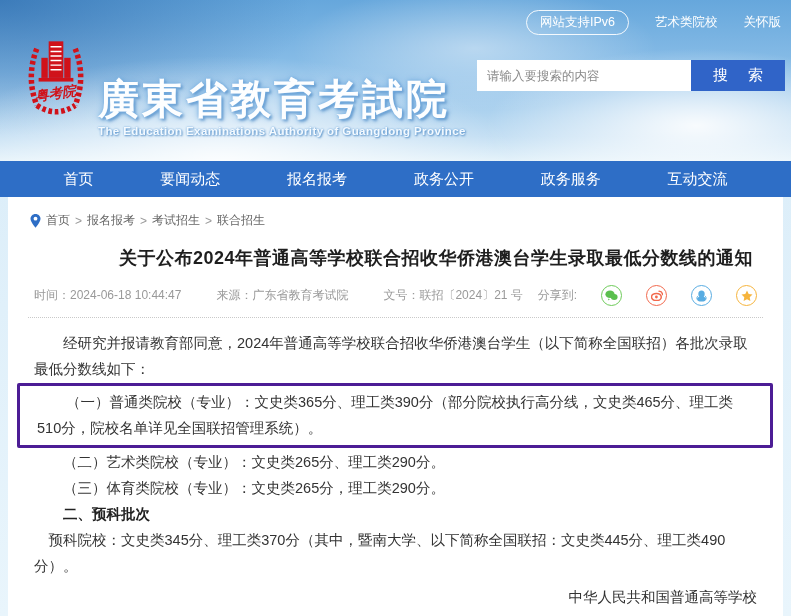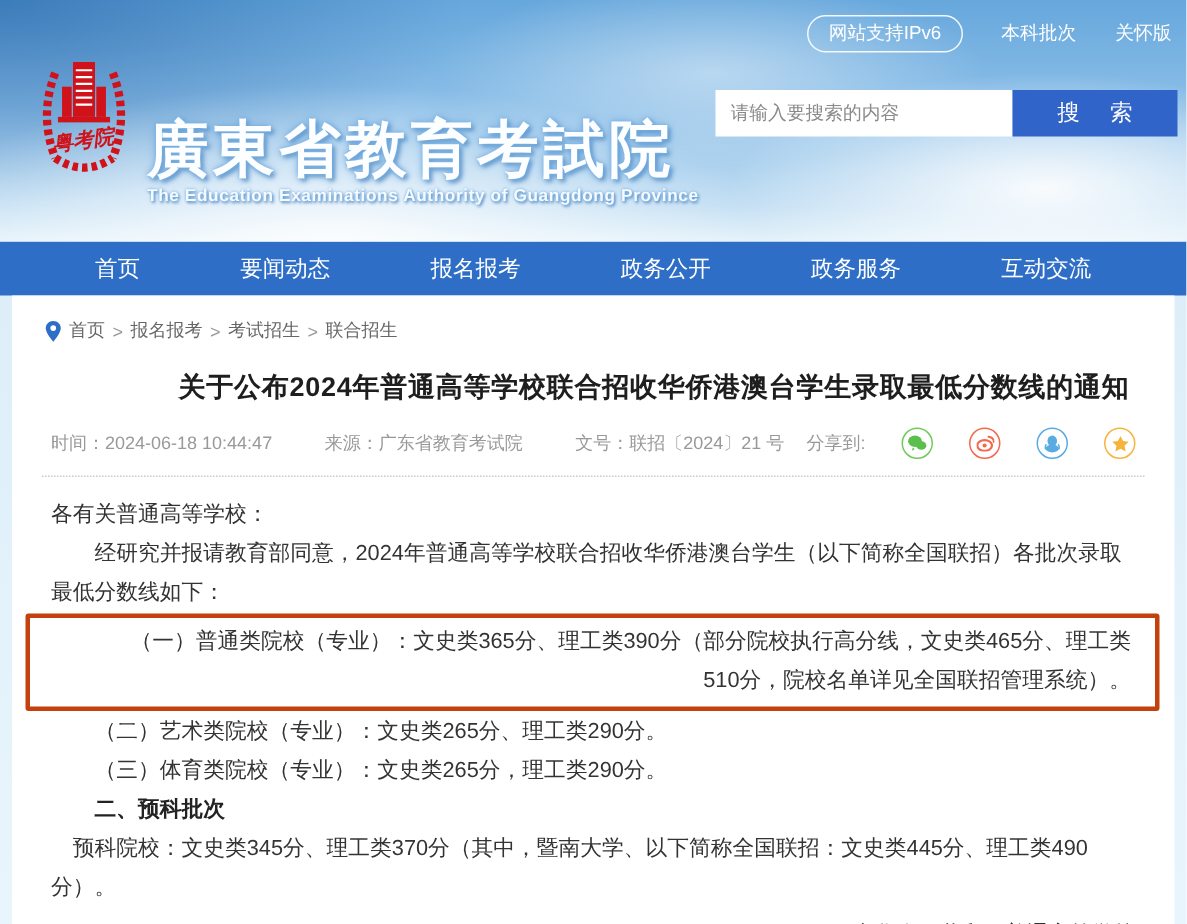--- a/index.html
+++ b/index.html
@@ -33,25 +33,25 @@
     text-shadow:0 0 2px #7fb4e4, 0 0 6px #6fa9de, 2px 2px 3px rgba(70,130,190,.8);
   }
   .site-en {
     font-size:11.5px; color:#f4faff; margin-top:3px; letter-spacing:.4px;
     text-shadow:0 0 2px #6fa9de, 1px 1px 2px rgba(70,130,190,.9);
     font-weight:bold;
   }
   .search-box { position:absolute; right:6px; top:60px; display:flex; width:308px; height:31px; }
   .search-input {
     flex:1; border:none; outline:none; padding:0 10px; font-size:12.5px; color:#333;
-    font-family:Liberation Mono, monospace; background:#fff;
+    font-family:Liberation Sans, sans-serif; background:#fff;
   }
   .search-input::placeholder { color:#8a8a8a; }
   .search-btn {
-    width:110px; border:none; cursor:pointer; background:#3064c8; color:#fff;
+    width:94px; border:none; cursor:pointer; background:#3064c8; color:#fff;
     font-size:15px; letter-spacing:8px; padding-left:8px;
     font-family:"Liberation Sans", sans-serif;
   }
   
   .nav {
     height:36px; background:#2e6ec6; display:flex; align-items:center;
     justify-content:space-around; padding:0 30px;
   }
   .nav a { color:#fff; font-size:15px; text-decoration:none; cursor:pointer; }
   
@@ -77,33 +77,33 @@
   .si-weibo  { border:1.4px solid #f2694d; }
   .si-qq     { border:1.4px solid #58ace2; }
   .si-star   { border:1.4px solid #f6b43c; }
   
   .article { padding:12px 6px 0; font-size:14.5px; color:#333; line-height:26px; }
   .article p { margin:0; }
   .indent2 { text-indent:2em; }
   .indent1 { text-indent:1em; }
   .bold { font-weight:bold; color:#222; }
   .redbox {
-    border:3px solid #c2410c; border-radius:2px;
-    margin:1px -16px 1px -17px; padding:3px 16px 4px 17px;text-align:right;
+    border:3px solid #4c1d95; border-radius:2px;
+    margin:1px -16px 1px -17px; padding:3px 16px 4px 17px;
   }
   .signature { margin-top:5px; text-align:right; line-height:27px; color:#333; }
   svg { display:block; }
 </style>
 </head>
 <body>
 
 <div class="header">
   <div class="top-links">
     <a class="pill">网站支持IPv6</a>
-    <a>本科批次</a>
+    <a>艺术类院校</a>
     <a>关怀版</a>
   </div>
 
   <div class="logo-row">
     <div class="seal">
       <svg width="64" height="86" viewBox="0 0 70 94">
         <path d="M14 16 Q2 47 14 78" fill="none" stroke="#d0121a" stroke-width="6" stroke-dasharray="4 3"></path>
         <path d="M56 16 Q68 47 56 78" fill="none" stroke="#d0121a" stroke-width="6" stroke-dasharray="4 3"></path>
         <path d="M14 78 Q35 92 56 78" fill="none" stroke="#d0121a" stroke-width="6" stroke-dasharray="4 3"></path>
         <rect x="27" y="8" width="16" height="40" fill="#d0121a"></rect>
@@ -186,21 +186,20 @@
       </span>
       <span class="share-icon si-star">
         <svg width="12" height="12" viewBox="0 0 12 12">
           <path d="M6 .6l1.7 3.4 3.8.5-2.8 2.7.7 3.8L6 9.2 2.6 11l.7-3.8L.5 4.5l3.8-.5z" fill="#f6b43c"></path>
         </svg>
       </span>
     </div>
   </div>
 
   <div class="article">
-    <p>各有关普通高等学校：</p>
     <p class="indent2">经研究并报请教育部同意，2024年普通高等学校联合招收华侨港澳台学生（以下简称全国联招）各批次录取最低分数线如下：</p>
     <div class="redbox">
       <p class="indent2">（一）普通类院校（专业）：文史类365分、理工类390分（部分院校执行高分线，文史类465分、理工类510分，院校名单详见全国联招管理系统）。</p>
     </div>
     <p class="indent2">（二）艺术类院校（专业）：文史类265分、理工类290分。</p>
     <p class="indent2">（三）体育类院校（专业）：文史类265分，理工类290分。</p>
     <p class="indent2 bold">二、预科批次</p>
     <p class="indent1">预科院校：文史类345分、理工类370分（其中，暨南大学、以下简称全国联招：文史类445分、理工类490分）。</p>
 
     <div class="signature">

